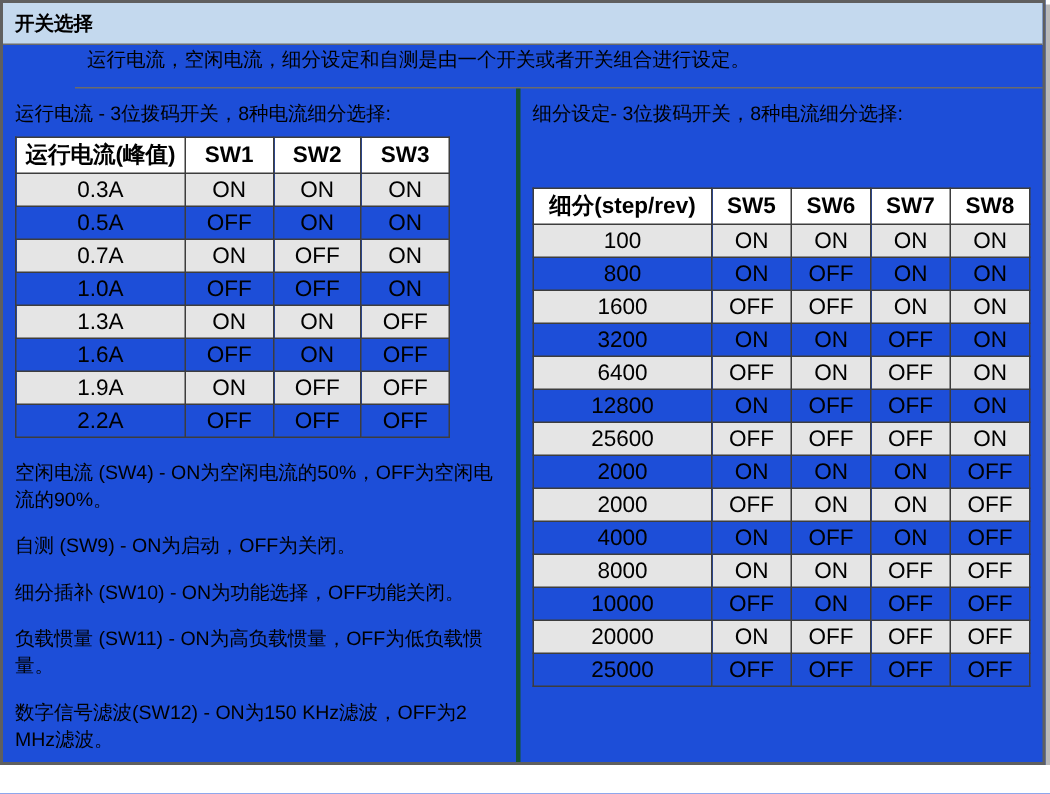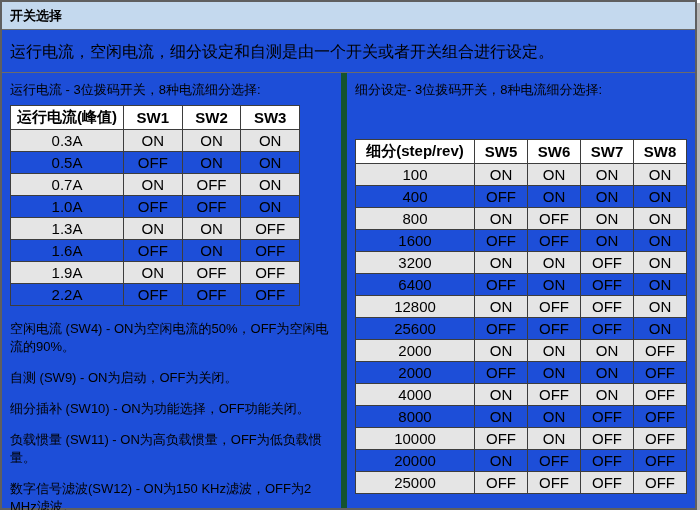--- a/index.html
+++ b/index.html
@@ -19,37 +19,38 @@
   .title-bar {
     background: #c4d9ee;
     border-bottom: 1px solid #6b6b6b;
     padding: 5px 8px 4px;
     font-size: 13px;
     font-weight: bold;
     flex: 0 0 auto;
   }
 
   .intro-row {
-    padding: 12px 8px 9px;
-    font-size: 16px;
+    padding: 1px 8px 9px;
+    font-size: 13px;
     border-bottom: 1px solid #6b6b6b;
     flex: 0 0 auto;
+    margin-left: 48px;
   }
 
   .content {
     flex: 1 1 auto;
     display: flex;
     min-height: 0;
   }
 
   .col {
     box-sizing: border-box;
     padding: 6px 8px;
   }
-  .col.left  { width: 347px; border-right: 6px solid #14532d; }
+  .col.left  { width: 347px; border-right: 3px solid #14532d; }
   .col.right { flex: 1; }
 
   .tbl-title { font-size: 13px; margin: 2px 0 6px; white-space: nowrap; }
 
   table.dip-table { border-collapse: collapse; font-size: 15px; table-layout: fixed; }
   .dip-table th, .dip-table td {
     border: 1px solid #3d3d3d;
     text-align: center;
     padding: 2px 4px;
     height: 17px;
@@ -167,27 +168,20 @@
           </thead>
           <tbody>
             <tr>
               <td>100</td>
               <td>ON</td>
               <td>ON</td>
               <td>ON</td>
               <td>ON</td>
             </tr>
             <tr>
-              <td>400</td>
-              <td>OFF</td>
-              <td>ON</td>
-              <td>ON</td>
-              <td>ON</td>
-            </tr>
-            <tr>
               <td>800</td>
               <td>ON</td>
               <td>OFF</td>
               <td>ON</td>
               <td>ON</td>
             </tr>
             <tr>
               <td>1600</td>
               <td>OFF</td>
               <td>OFF</td>

